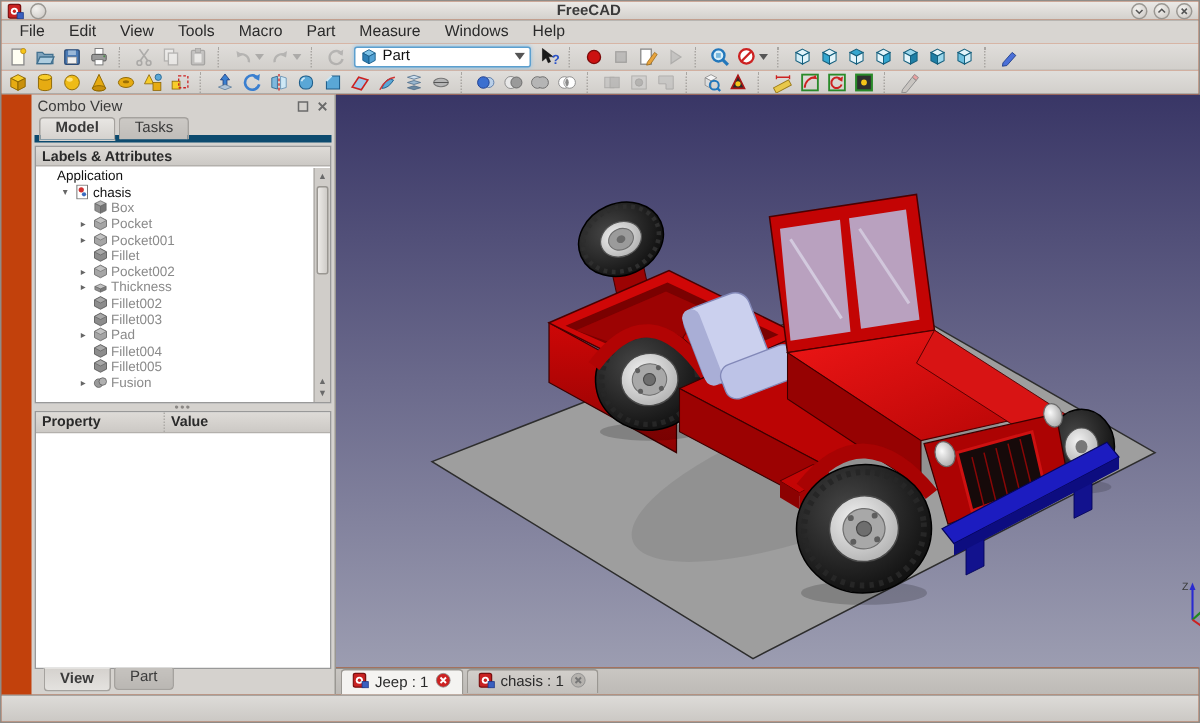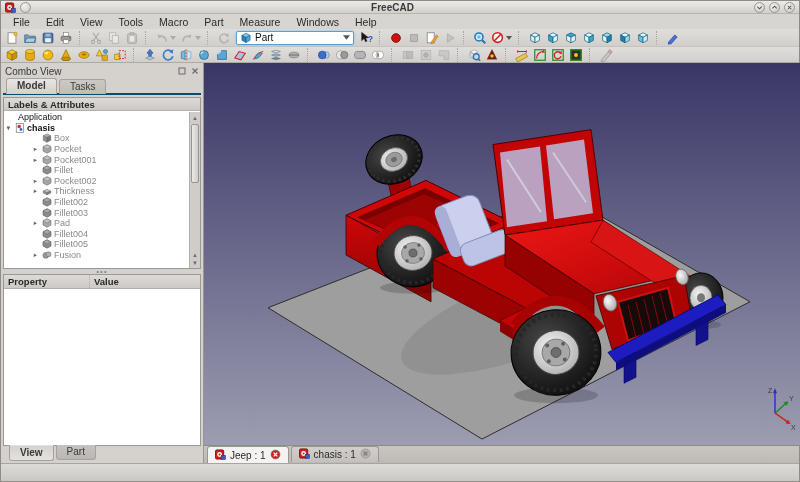--- a/index.html
+++ b/index.html
@@ -10,21 +10,21 @@
   
   .titlebar { height:13px; flex:0 0 13px; display:flex; align-items:center; padding:0 4px; gap:4px;
     background:linear-gradient(#eceae7,#d3d0cc); border-bottom:1px solid #b8b5b1; }
   .titlebar .title { flex:1; text-align:center; font-size:10px; font-weight:bold; color:#3a3a3a; }
   .tb-logo { width:11px; height:11px; }
   .winbtn { width:11px; height:11px; border-radius:50%; background:radial-gradient(circle at 35% 30%,#f4f2ef,#c9c6c2);
     border:1px solid #9a9792; display:flex; align-items:center; justify-content:center; }
   .winbtn svg { width:7px; height:7px; }
 
   
-  .menubar { height:15px; flex:0 0 15px; display:flex; align-items:center; padding-left:4px;
+  .menubar { height:15px; flex:0 0 15px; display:flex; padding-left:4px;
     background:#d8d5d1; }
   .menu-item { padding:1px 8px; font-size:10.5px; color:#2a2a2a; }
 
   
   .tbrow { display:flex; align-items:center; padding:1px 2px; background:linear-gradient(#e0dedb,#d2cfcb); }
   .tb1 { height:18px; flex:0 0 18px; border-bottom:1px solid #c6c3bf; }
   .tb2 { height:16px; flex:0 0 16px; border-bottom:1px solid #aeaba7; }
   .tbtn { height:16px; min-width:18px; display:flex; align-items:center; justify-content:center; gap:1px;
     background:transparent; border:1px solid transparent; padding:0 1px; }
   .tbtn svg { width:14px; height:14px; display:block; }
@@ -34,25 +34,25 @@
   .sep { width:6px; height:14px; border-left:1px dotted #a9a6a2; margin:0 2px 0 4px; }
   .combo { height:14px; width:118px; display:flex; align-items:center; gap:3px; padding:0 3px;
     background:#fff; border:1px solid #5c9fce; border-radius:2px; box-shadow:0 0 3px #8ec2e8; margin:0 3px; }
   .combo svg { flex:0 0 auto; }
   .combo-label { flex:1; font-size:10px; color:#111; }
 
   
   .main { flex:1; display:flex; min-height:0; }
 
   
-  .dock { width:203px; flex:0 0 203px; display:flex; flex-direction:column; background:#d5d2ce; border-right:1px solid #9a9792; padding:1px 2px 0 2px; }
+  .dock { width:203px; flex:0 0 203px; display:flex; flex-direction:column; background:#d5d2ce; border-right:1px solid #9a9792; padding:1px 2px 0 2px;margin-left:20px; }
   .dock-head { height:14px; flex:0 0 14px; display:flex; align-items:center; padding:0 2px; }
   .dock-title { flex:1; font-size:10px; color:#3a3a3a; }
   .dock-head svg { width:8px; height:8px; margin-left:5px; }
-  .dock-tabs { height:17px; flex:0 0 17px; display:flex; align-items:flex-end; padding-left:3px; border-bottom:2px solid #0c4a6e; }
+  .dock-tabs { height:17px; flex:0 0 17px; display:flex; align-items:flex-start; padding-left:3px; border-bottom:5px solid #0c4a6e; }
   .dtab { padding:1px 10px 2px; font-size:10px; border:1px solid #a5a29e; border-bottom:none;
     border-radius:3px 3px 0 0; background:linear-gradient(#ccc9c5,#c0bdb9); margin-right:2px; margin-bottom:-1px; color:#3a3a3a; }
   .dtab.active { background:linear-gradient(#e8e6e3,#d5d2ce); border-bottom:1px solid #d5d2ce; font-weight:bold; }
   .tree-wrap { flex:0 0 172px; position:relative; border:1px solid #999; background:#fff; margin-top:2px; overflow:hidden; }
   .tree-header { height:13px; background:linear-gradient(#dedbd7,#ccc9c5); border-bottom:1px solid #b3b0ac;
     font-size:9.5px; font-weight:bold; color:#2a2a2a; padding:1px 4px; }
   .tree { position:absolute; top:14px; left:0; right:11px; bottom:0; overflow:hidden; }
   .trow { height:10.6px; display:flex; align-items:center; gap:2px; font-size:9px; white-space:nowrap; }
   .trow .arr { width:9px; font-size:6.5px; color:#666; text-align:center; flex:0 0 9px; }
   .trow .ticon { width:10px; height:10px; flex:0 0 10px; }
@@ -536,21 +536,21 @@
           <div class="dtab">Tasks</div>
         </div>
 
       <div class="tree-wrap">
         <div class="tree-header">Labels &amp; Attributes</div>
         <div class="tree" id="tree">
             <div class="trow" style="padding-left: 3px;">
               <span class="arr"></span>
               <span class="tlabel">Application</span>
             </div>
-            <div class="trow" style="padding-left: 0; font-weight: bold;">
+            <div class="trow" style="padding-left: 15px;">
               <span class="arr">▾</span>
               <span class="ticon">
                 <svg viewBox="0 0 12 12">
                   <rect x="1.5" y="0.5" width="8.5" height="11" fill="#fff" stroke="#777" stroke-width="0.8"></rect>
                   <circle cx="5" cy="4.2" r="2.1" fill="#d03030"></circle>
                   <circle cx="7.2" cy="7.8" r="1.7" fill="#3a6abf"></circle>
                 </svg>
               </span>
               <span class="tlabel">chasis</span>
             </div>

